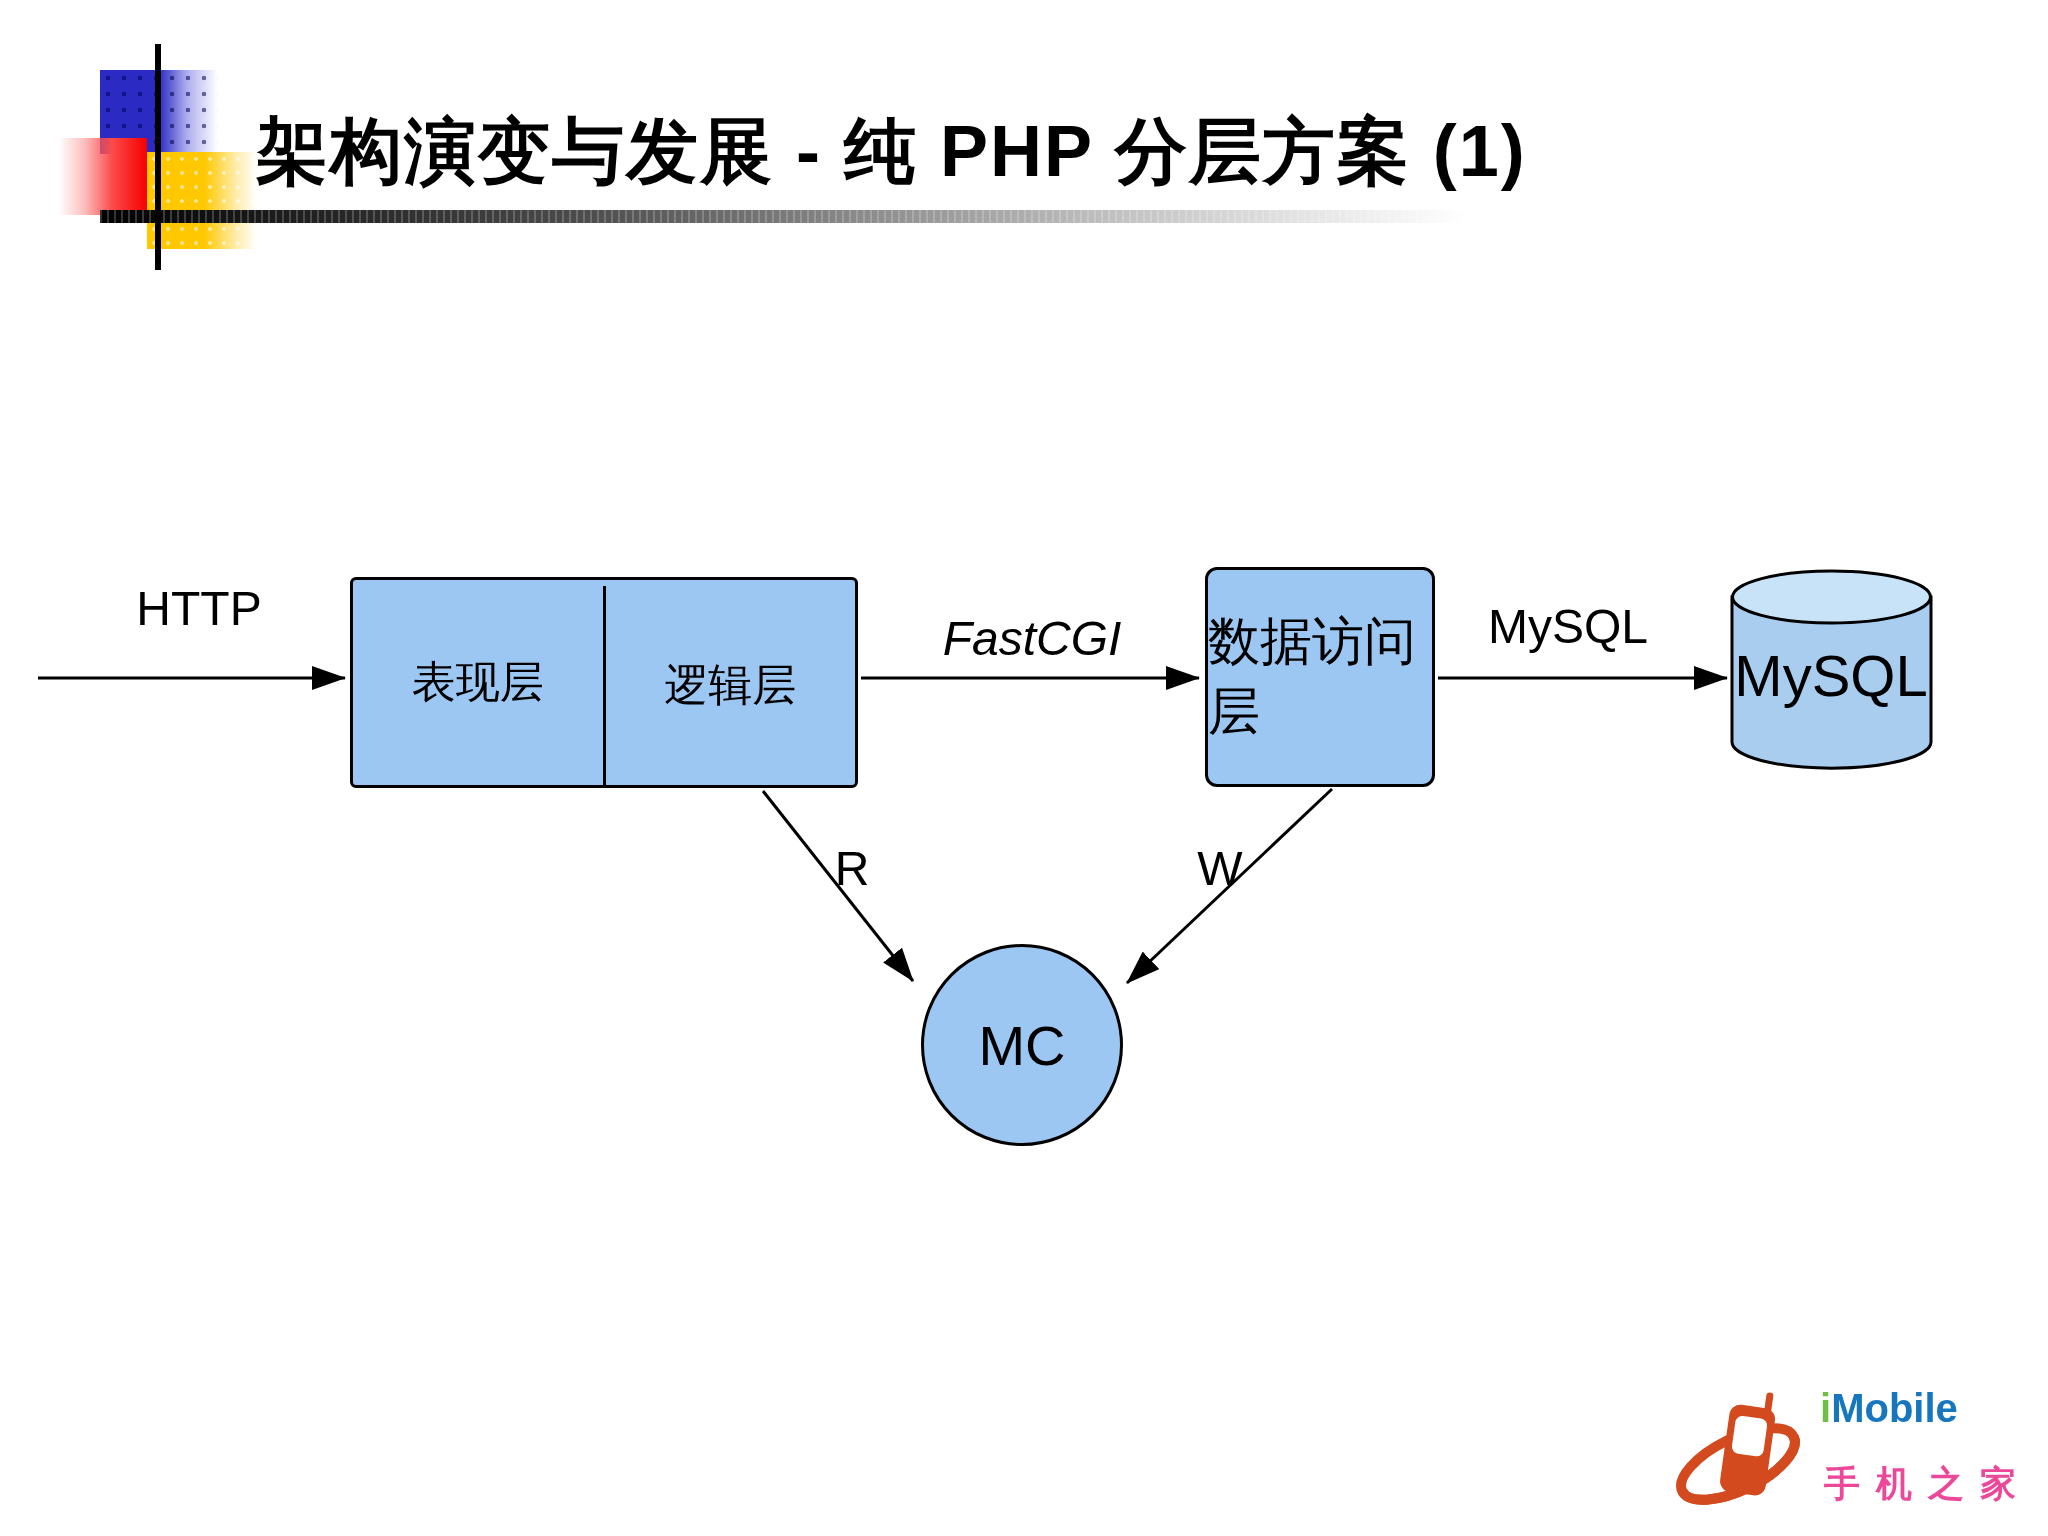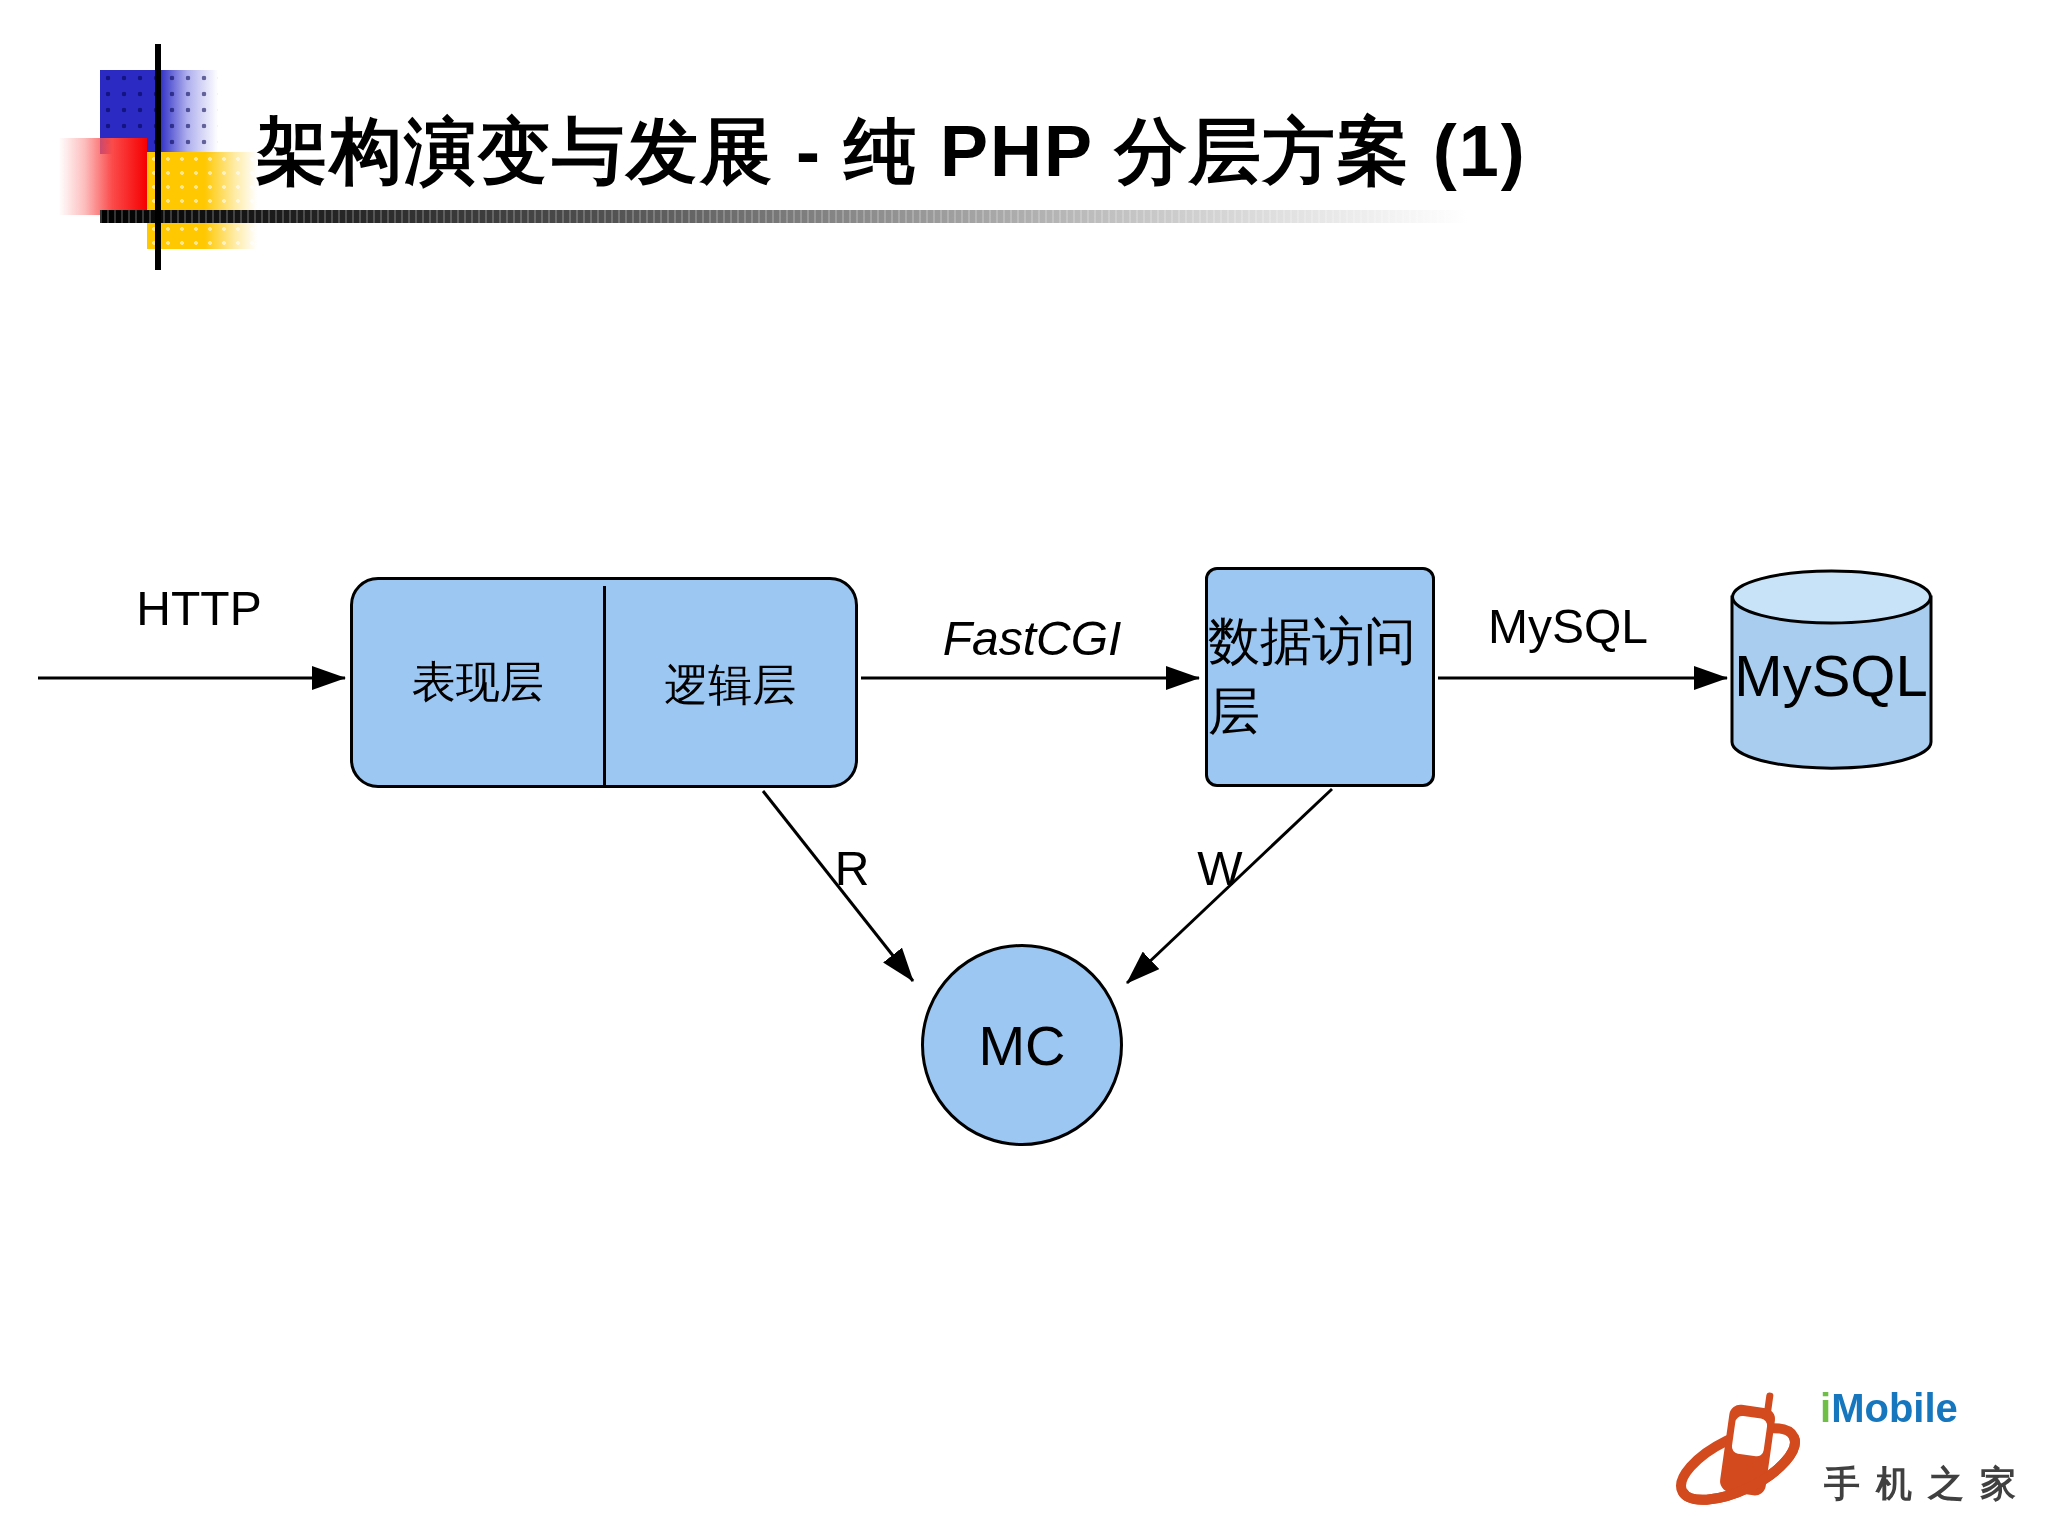--- a/index.html
+++ b/index.html
@@ -47,21 +47,21 @@
 
   #page-title {
     position:absolute; left:256px; top:104px;
     font-size:72px; font-weight:700; letter-spacing:2px; white-space:nowrap;
   }
 
   
   .shape { position:absolute; background:var(--shape-fill,#9CC7F2); border:3px solid #000; }
   #box-app {
     left:350px; top:577px; width:508px; height:211px;
-    border-radius:28px; display:flex; overflow:hidden;
+    border-radius:6px; display:flex; overflow:hidden;
   }
   #box-app .cell {
     flex:1; display:flex; align-items:center; justify-content:center;
     font-size:44px;
   }
   #box-app .cell + .cell { border-left:3px solid #000;margin-top:6px; }
   #box-data {
     left:1205px; top:567px; width:230px; height:220px;
     border-radius:12px; display:flex; align-items:center; justify-content:center;
     font-size:52px;
@@ -90,21 +90,21 @@
   #logo-mark { position:absolute; left:0; top:0; }
   #logo-brand {
     position:absolute; left:148px; top:2px;
     font-size:40px; font-weight:700; white-space:nowrap;
   }
   #logo-brand .brand-i { color:var(--logo-green,#6FBE45); }
   #logo-brand .brand-mobile { color:var(--logo-blue,#1777BE); }
   #logo-cn {
     position:absolute; left:152px; top:76px;
     font-size:36px; font-weight:700; letter-spacing:16px;
-    color:#404040; white-space:nowrap;
+    color:#ec4899; white-space:nowrap;
   }
 </style>
 </head>
 <body>
 
 <div class="slide">
 
   <div class="deco" id="deco-blue"></div>
   <div class="deco" id="deco-red"></div>
   <div class="deco" id="deco-yellow"></div>

